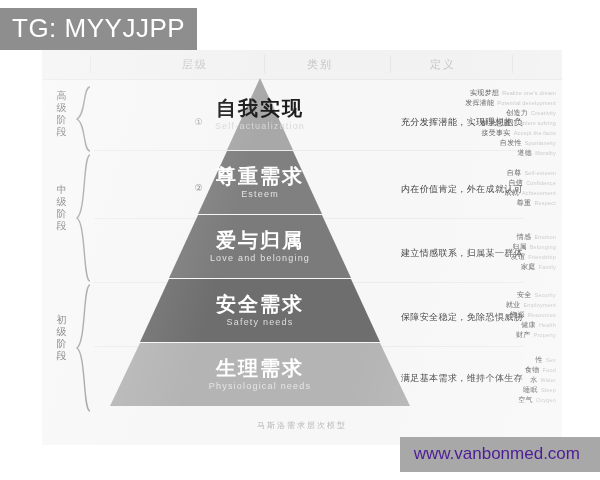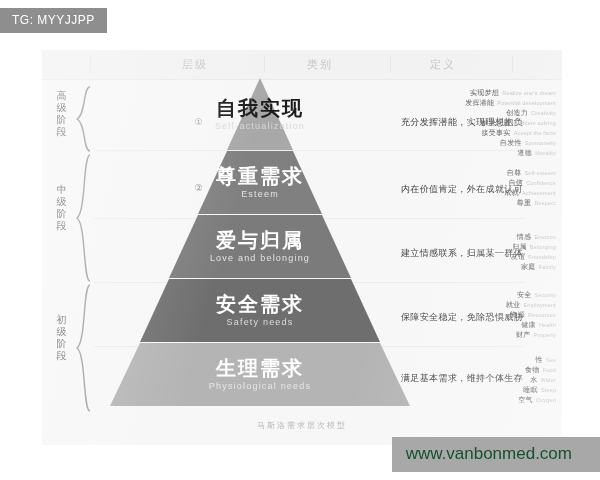--- a/index.html
+++ b/index.html
@@ -13,36 +13,36 @@
     position: relative;
   }
 
   
   #tg-badge {
     position: absolute;
     left: 0;
     top: 8px;
     background: #8e8e8e;
     color: #ffffff;
-    font-size: 12px;
+    font-size: 26px;
     letter-spacing: 0.5px;
     padding: 5px 12px 6px 12px;
     z-index: 40;
     font-family: "Liberation Sans", sans-serif;
   }
 
   
   #watermark {
     position: absolute;
     right: 0;
     bottom: 8px;
     background: #a8a8a8;
-    color: #14532d;
+    color: #4c1d95;
     font-size: 17px;
-    padding: 7px 28px 8px 14px;
+    padding: 7px 20px 8px 14px;
     z-index: 40;
     font-family: "Liberation Sans", sans-serif;
     text-align: center;
   }
 
   
   #slide {
     position: absolute;
     left: 42px;
     top: 50px;

